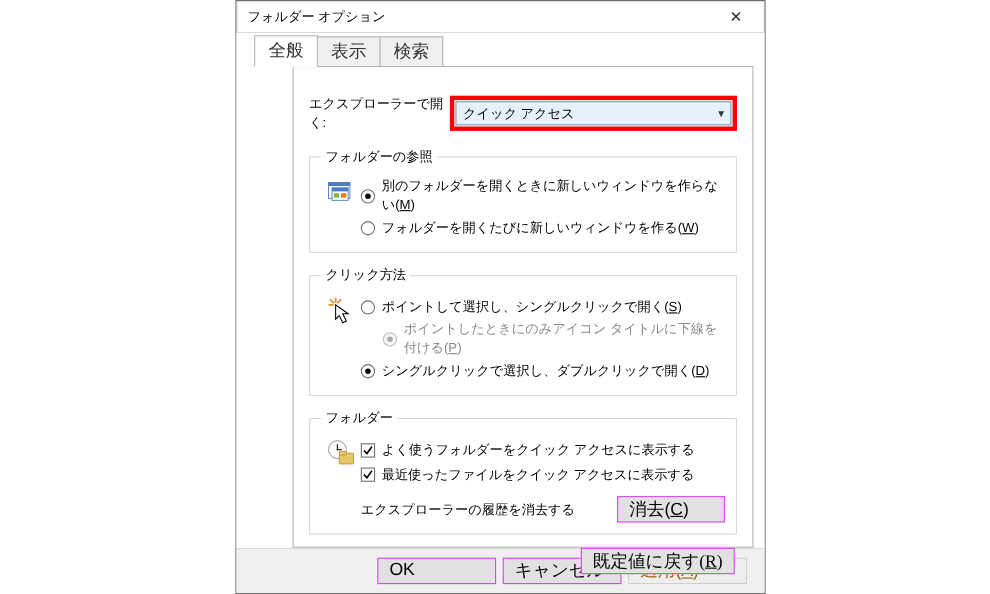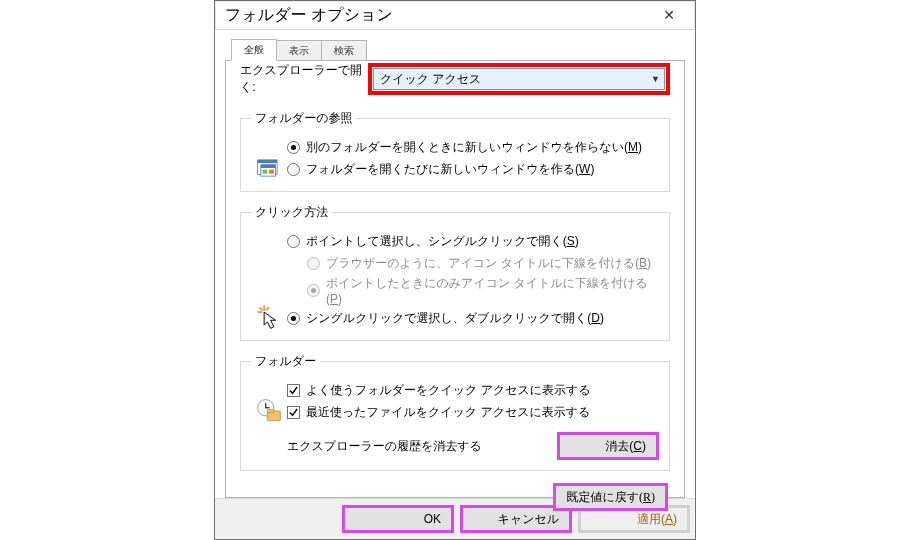--- a/index.html
+++ b/index.html
@@ -26,21 +26,22 @@
   }
   .titlebar {
     height: 30px;
     display: flex;
     align-items: center;
     padding: 0 6px 0 10px;
     border-bottom: 1px solid #d9d9d9;
   }
   .titlebar .title {
     flex: 1;
-    font-size: 16px;
+    font-size: 12px;
+    font-family: Liberation Serif, serif;
   }
   .titlebar .close {
     width: 40px;
     height: 28px;
     display: flex;
     align-items: center;
     justify-content: center;
     font-size: 14px;
     color: #333;
   }
@@ -55,39 +56,40 @@
     align-items: flex-end;
     height: 24px;
     position: relative;
     margin-left: 6px;
   }
   .tab {
     border: 1px solid #b5b5b5;
     border-bottom: none;
     background: #f0f0f0;
     padding: 3px 12px 3px 12px;
-    font-size: 10px;
+    font-size: 16px;
     color: #333;
     margin-right: -1px;
     position: relative;
     top: 1px;
   }
   .tab.active {
     background: #fff;
     z-index: 2;
     top: 1px;
     border-bottom: 1px solid #fff;
   }
   .tabpanel {
     border: 1px solid #b5b5b5;
     background: #fff;
     height: 438px;
-    padding: 1px 14px 8px 14px;
+    padding: 25px 14px 8px 14px;
     box-sizing: border-box;
     position: relative;
+    margin-left: 41px;
   }
   .row-open {
     display: flex;
     align-items: center;
     margin-bottom: 14px;
   }
   .row-open .label {
     width: 128px;
   }
   .highlight-box {
@@ -115,21 +117,21 @@
     border: 1px solid #d9d9d9;
     margin: 0 0 12px 0;
     padding: 8px 10px 10px 10px;
   }
   fieldset.group legend {
     padding: 0 4px;
     font-size: 12px;
   }
   .group-row {
     display: flex;
-    align-items: flex-end;
+    align-items: flex-start;
   }
   .group-icon {
     width: 36px;
     display: flex;
     justify-content: center;
     padding-top: 2px;
   }
   .group-body {
     flex: 1;
   }
@@ -172,48 +174,48 @@
   .privacy-actions {
     display: flex;
     align-items: center;
     margin-top: 8px;
     margin-left: 36px;
   }
   .privacy-actions .lbl { flex: 1; }
   .btn {
     min-width: 76px;
     height: 22px;
-    border: 3px solid #d946ef;
+    border: 1px solid #d946ef;
     background: #e1e1e1;
     display: inline-flex;
     align-items: center;
-    justify-content: flex-end;
+    justify-content: flex-start;
     padding: 0 10px;
-    font-size: 12px;
+    font-size: 16px;
   }
   .btn.disabled {
     color: #a16207;
     background: #efefef;
     border-color: #d0d0d0;
   }
   .restore-row {
     display: flex;
     justify-content: flex-end;
     margin-top: 6px;
     padding-right: 2px;
     font-family: Liberation Serif, serif;
   }
   .footer {
     height: 42px;
     border-top: 1px solid #d9d9d9;
     background: #f0f0f0;
     display: flex;
     align-items: center;
     justify-content: flex-end;
-    padding: 0 5px;
+    padding: 0 16px;
     gap: 6px;
   }
 </style>
 </head>
 <body>
 
 <div class="dialog">
 
   <div class="titlebar">
     <div class="title">フォルダー オプション</div>
@@ -281,24 +283,20 @@
               <line x1="16" y1="4" x2="12" y2="8" stroke="#e88b2f" stroke-width="2"></line>
               <path d="M10 10 L10 26 L14 22 L18 30 L22 28 L18 20 L24 20 Z" fill="#fff" stroke="#000" stroke-width="1.2"></path>
             </svg>
           </div>
           <div class="group-body">
             <div class="opt-line">
               <span class="radio"></span>
               <span><span>ポイントして選択し、シングルクリックで開く(</span><span class="accel">S</span><span>)</span></span>
             </div>
             <div class="opt-line sub">
-              <span class="radio disabled"></span>
-              <span><span>ブラウザーのように、アイコン タイトルに下線を付ける(</span><span class="accel">B</span><span>)</span></span>
-            </div>
-            <div class="opt-line sub">
               <span class="radio disabled">
                   <span class="dot"></span>
                 </span>
               <span><span>ポイントしたときにのみアイコン タイトルに下線を付ける(</span><span class="accel">P</span><span>)</span></span>
             </div>
             <div class="opt-line">
               <span class="radio">
                   <span class="dot"></span>
                 </span>
               <span><span>シングルクリックで選択し、ダブルクリックで開く(</span><span class="accel">D</span><span>)</span></span>

